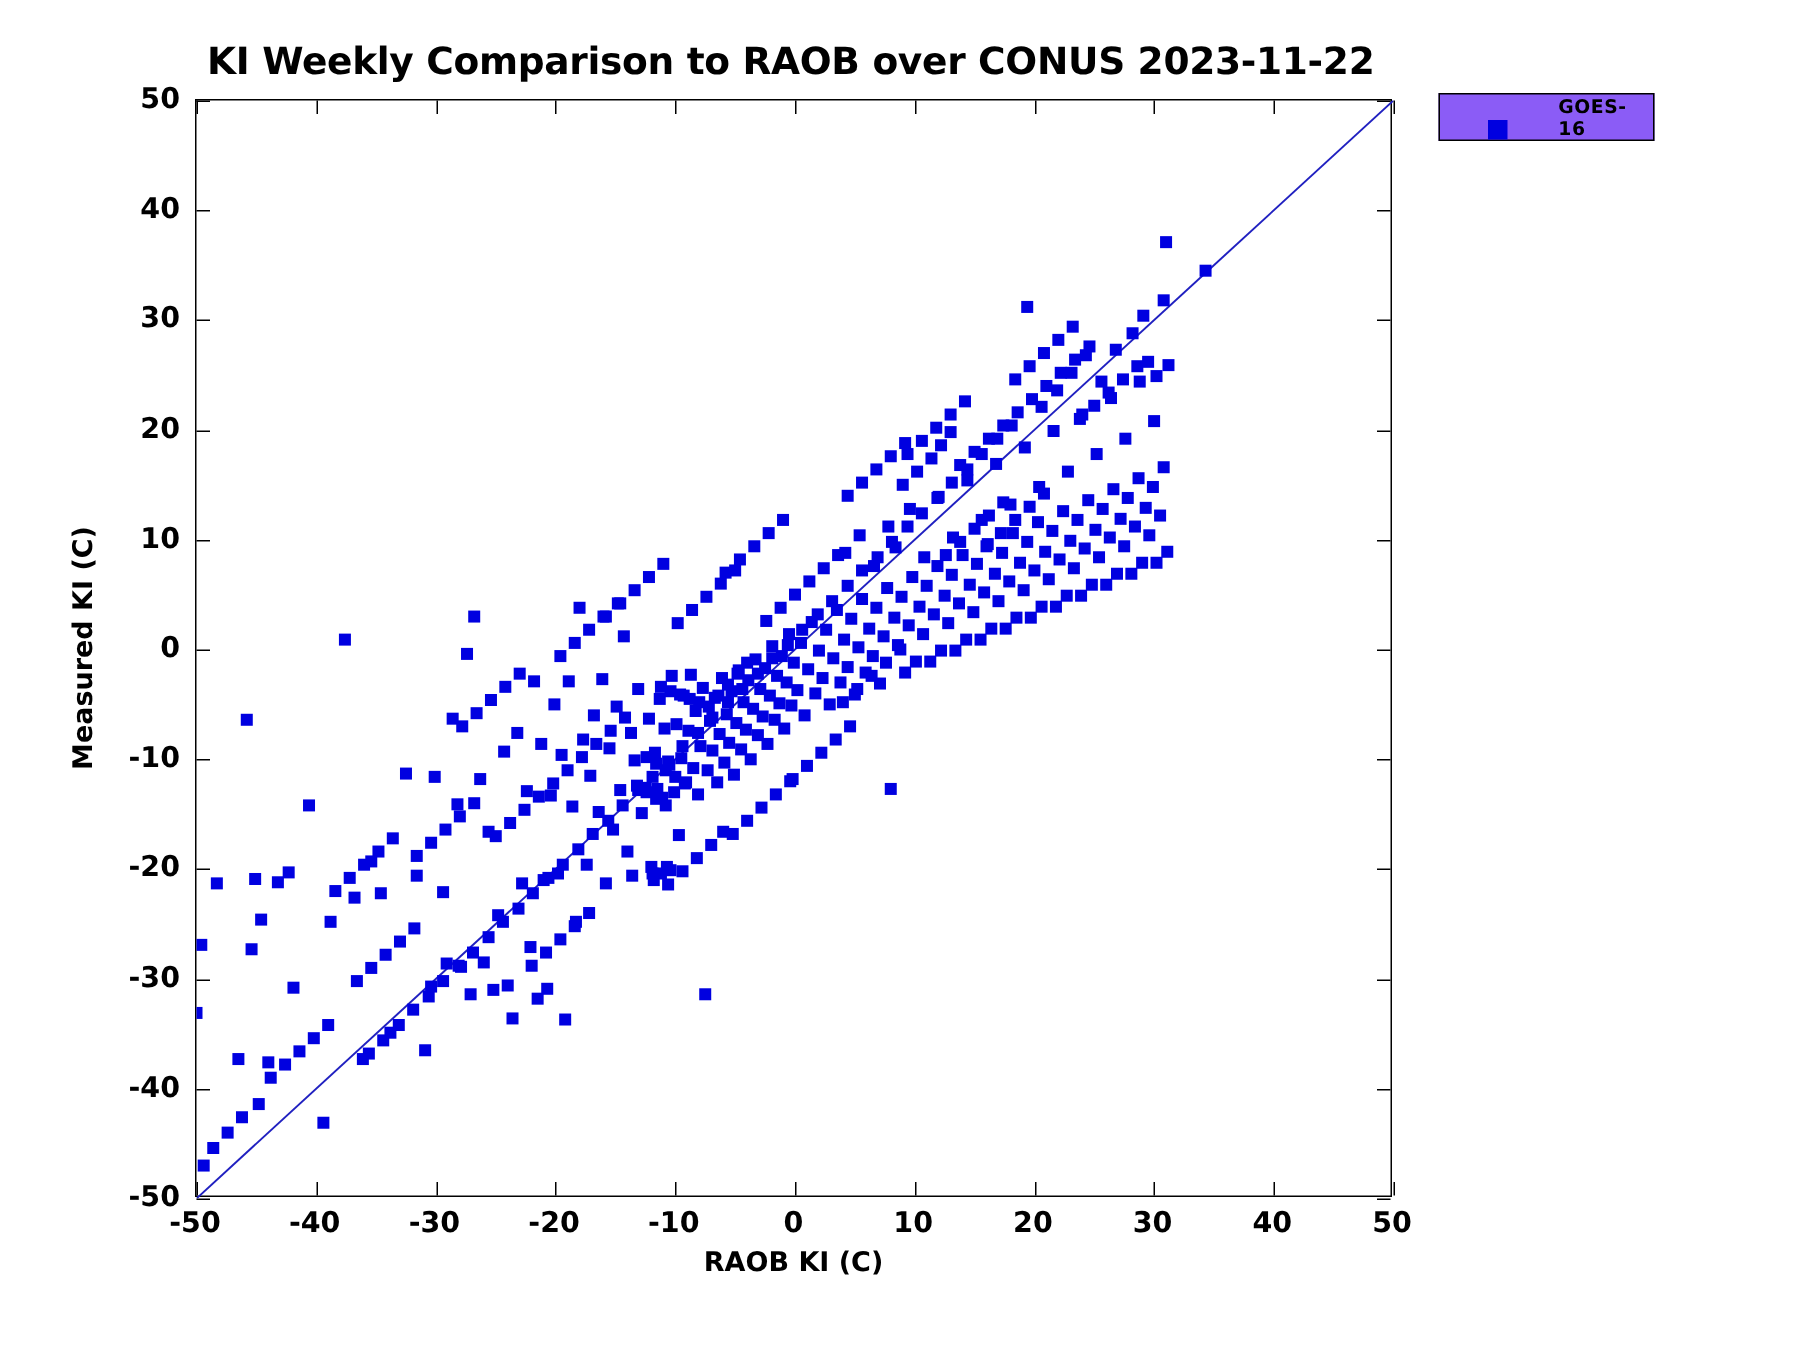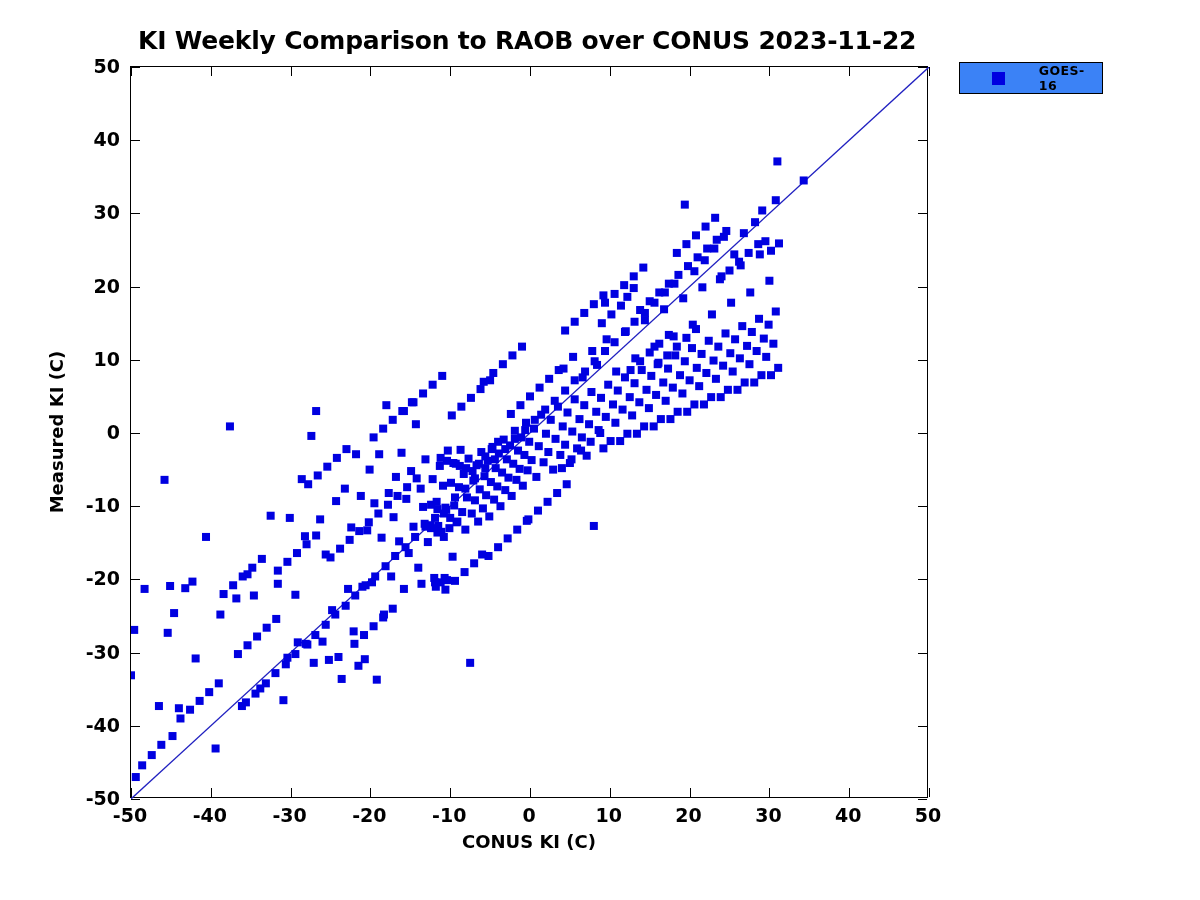--- a/index.html
+++ b/index.html
@@ -30,22 +30,22 @@
          top:804px;white-space:nowrap;}
   .lbl-y{position:absolute;font-size:19px;font-weight:bold;transform:translateY(-50%);
          text-align:right;white-space:nowrap;}
 
   #xaxis-title{position:absolute;left:529px;top:831px;transform:translateX(-50%);
                font-size:18px;font-weight:bold;white-space:nowrap;}
   #yaxis-title{position:absolute;left:56px;top:432px;transform:translate(-50%,-50%) rotate(-90deg);
                font-size:18px;font-weight:bold;white-space:nowrap;transform-origin:center;}
 
   #legend-box{position:absolute;left:959px;top:62px;width:144px;height:32px;
-              border:1.4px solid #000;background:#3b82f6;box-sizing:border-box;
-              display:flex;align-items:center;}
+              border:1.4px solid #000;background:#8b5cf6;box-sizing:border-box;
+              display:flex;align-items:flex-end;}
   #legend-swatch{width:13px;height:13px;background:#0000E0;margin-left:32px;}
   #legend-label{margin-left:34px;font-size:12.5px;font-weight:bold;letter-spacing:0.4px;}
 </style>
 </head>
 <body>
 
 <div id="root">
 
   <div id="chart-title">KI Weekly Comparison to RAOB over CONUS 2023-11-22</div>
 
@@ -585,21 +585,21 @@
       <div class="tick-y" style="top: 219.6px;"></div>
       <div class="tick-y right" style="top: 219.6px;"></div>
       <div class="tick-y" style="top: 146.4px;"></div>
       <div class="tick-y right" style="top: 146.4px;"></div>
       <div class="tick-y" style="top: 73.2px;"></div>
       <div class="tick-y right" style="top: 73.2px;"></div>
       <div class="tick-y" style="top: 0px;"></div>
       <div class="tick-y right" style="top: 0px;"></div>
     </div>
 
-  <div id="xaxis-title">CONUS KI (C)</div>
+  <div id="xaxis-title">RAOB KI (C)</div>
   <div id="yaxis-title">Measured KI (C)</div>
 
   <div id="legend-box">
     <div id="legend-swatch"></div>
     <div id="legend-label">GOES-16</div>
   </div>
 
 <div class="lbl-x" style="left: 130px;">-50</div>
     <div class="lbl-x" style="left: 209.8px;">-40</div>
     <div class="lbl-x" style="left: 289.6px;">-30</div>

